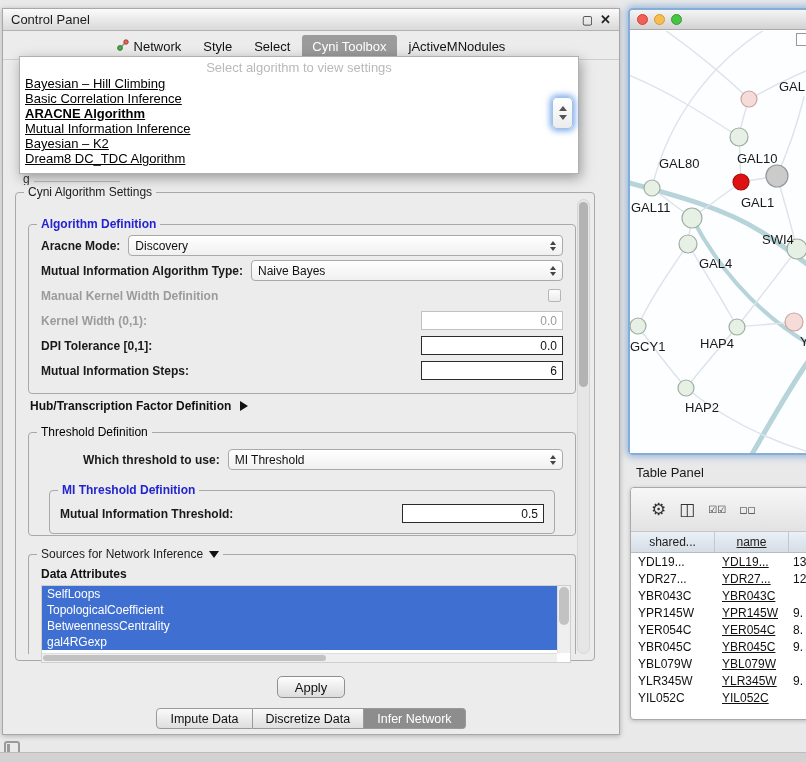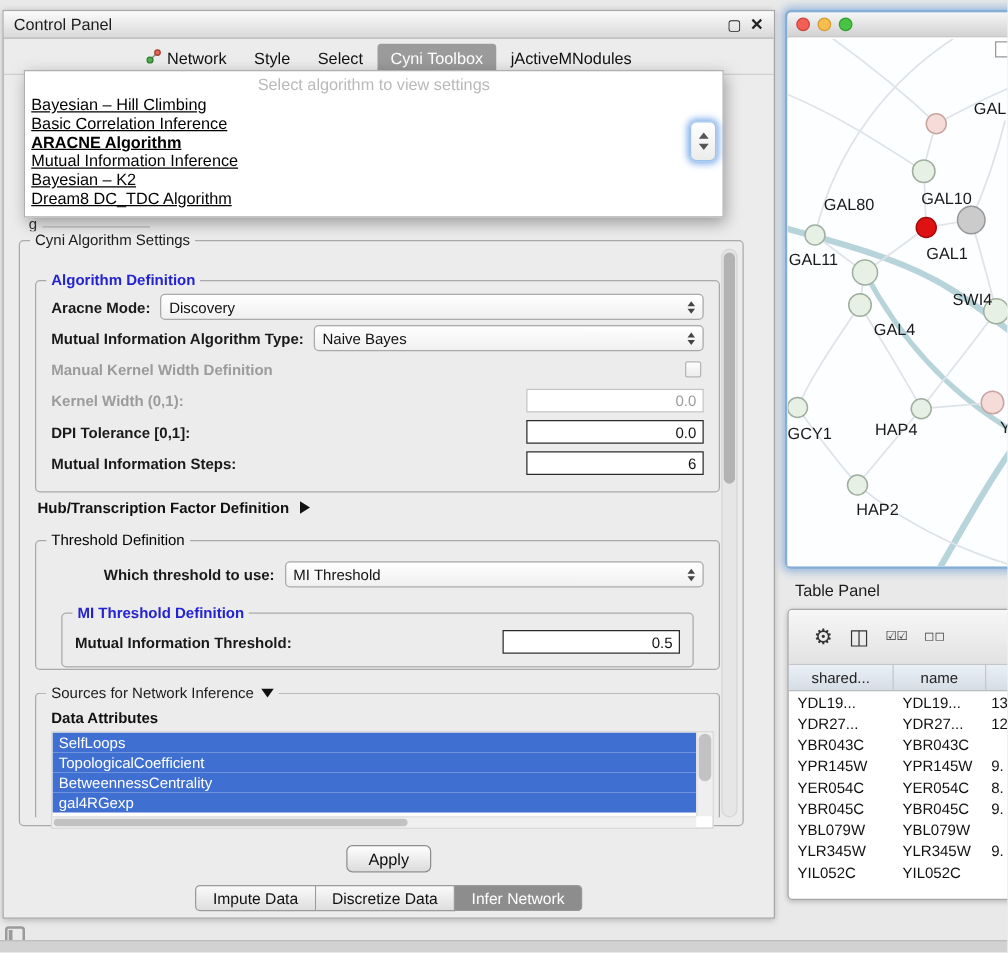--- a/index.html
+++ b/index.html
@@ -125,21 +125,21 @@
   .table-toolbar { height:44px; background:linear-gradient(#f7f7f7,#e2e2e2); border-bottom:1px solid #c6c6c6;
         display:flex; align-items:center; gap:13px; padding-left:20px; color:#333; }
   .tbicon { font-size:17px; line-height:17px; }
   .tbicon.small { font-size:10px; letter-spacing:0; }
   .tbl-header { display:flex; height:21px; background:linear-gradient(#eaf0f6,#d6dde5); border-bottom:1px solid #b6bcc4; }
   .tbl-hcell { font-size:12px; color:#222; display:flex; align-items:center; justify-content:center;
         border-right:1px solid #c2c8d0; flex:none; }
   .tbl-row { display:flex; height:17px; }
   .tbl-cell { font-size:12px; color:#111; flex:none; display:flex; align-items:center;
         padding-left:7px; white-space:nowrap; overflow:hidden; }
-  .c0 { width:84px; } .c1 { width:74px; } .c2 { width:60px; justify-content:flex-start; padding-left:4px; }
+  .c0 { width:84px; } .c1 { width:74px;text-decoration:underline; } .c2 { width:60px; justify-content:flex-start; padding-left:4px; }
 
   
   .corner-icon { position:absolute; left:4px; top:741px; width:16px; height:15px;
         border:2px solid #9a9a9a; border-radius:3px; background:#e9e9e9; }
   .corner-icon i { position:absolute; left:1px; top:1px; bottom:1px; width:3px; background:#9a9a9a; display:block; }
   .bottom-strip { position:absolute; left:0; right:0; top:752px; height:10px; background:#d2d2d2; border-top:1px solid #bcbcbc; }
 </style>
 </head>
 <body>
 

